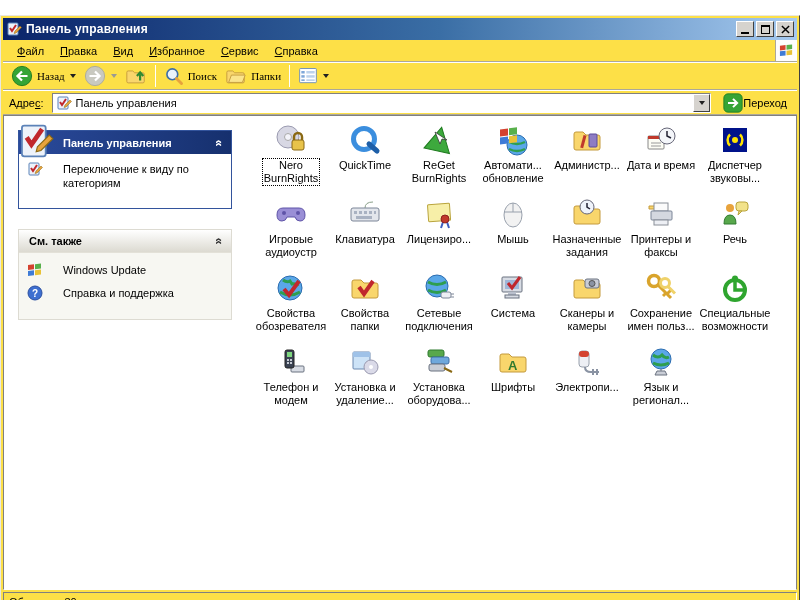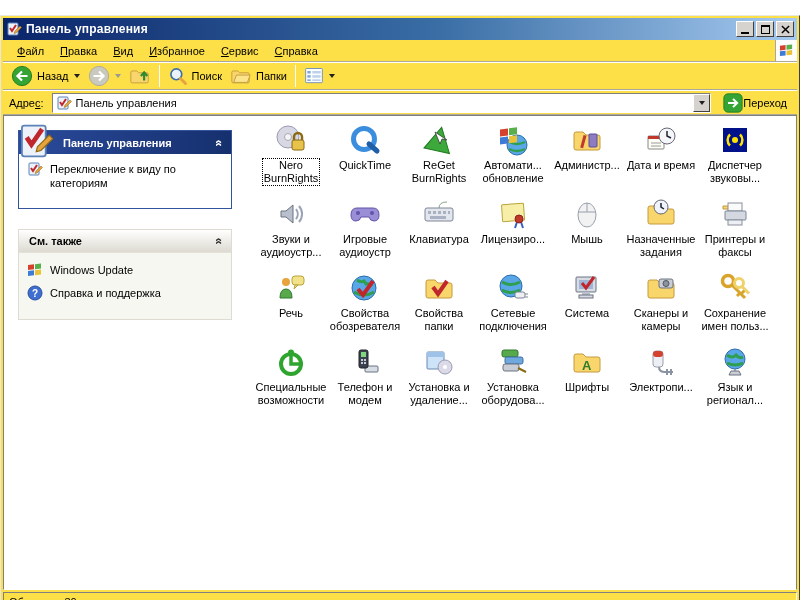--- a/index.html
+++ b/index.html
@@ -26,21 +26,21 @@
   .menubar { height:22px; flex:0 0 22px; display:flex; align-items:center; padding-left:6px;
              border-bottom:1px solid #ACA899; position:relative; }
   .menu-item { padding:3px 8px; cursor:default; }
   .menu-logo { position:absolute; right:0; top:0; width:22px; height:21px; background:#FDFDFD;
                border-left:1px solid #ACA899; display:flex; align-items:center; justify-content:center; }
 
   
   .toolbar { height:28px; flex:0 0 28px; display:flex; align-items:center; padding:0 4px;
              border-top:1px solid #FFFFFF; border-bottom:1px solid #ACA899; }
   .tbtn { display:flex; align-items:center; gap:4px; padding:1px 4px; height:24px; }
-  .tbtn .lab { font-size:11px; }
+  .tbtn .lab { font-size:11px;font-family:Liberation Serif, serif; }
   .arr { width:0; height:0; border-left:3px solid transparent; border-right:3px solid transparent;
          border-top:4px solid #202020; margin-left:1px; }
   .arr.dis { border-top-color:#9a9a94; }
   .tsep { width:1px; height:22px; background:#ACA899; border-right:1px solid #fff; margin:0 4px; }
 
   
   .addressbar { height:25px; flex:0 0 25px; display:flex; align-items:center; padding:2px 4px;
                 border-top:1px solid #FFFFFF; border-bottom:1px solid #ACA899; gap:4px; }
   .addr-label { padding:0 4px 0 2px; }
   .combo { flex:1; height:20px; background:#fff; border:1px solid; border-color:#808080 #fff #fff #808080;
@@ -61,21 +61,21 @@
   .panel1 .phead { background:linear-gradient(to right,#2A4A9B,#16306E); color:#fff; }
   .panel1 { border:1px solid #33549C; }
   .phead { height:23px; display:flex; align-items:center; font-weight:bold; padding:0 8px 0 44px; }
   .panel2 .phead { background:linear-gradient(to bottom,#FFFFFF,#DCDAD1); color:#000;
                    border-bottom:1px solid #E3E1D8; padding-left:10px; }
   .panel2 { border:1px solid #DDDBD2; background:#F7F7F2; }
   .chev { margin-left:auto; font-weight:bold; transform:rotate(90deg); font-size:12px; }
   .panel1 .chev { color:#fff; } .panel2 .chev { color:#333; }
   .pbody { padding:8px 6px 10px 8px; background:#fff; }
   .panel2 .pbody { background:#F7F7F2; padding-top:10px; }
-  .pitem { display:flex; gap:7px; margin-bottom:8px; align-items:flex-start; line-height:14px; }
+  .pitem { display:flex; gap:20px; margin-bottom:8px; align-items:flex-start; line-height:14px; }
   .pitem .si { width:16px; height:16px; flex:0 0 16px; margin-top:-1px; }
   .corner-icon { position:absolute; left:-3px; top:-9px; width:38px; height:38px; }
 
   
   .icon-grid { display:grid; grid-template-columns:repeat(7,74px); grid-auto-rows:74px;
                margin:8px 0 0 10px; align-content:start; }
   .icon-cell { display:flex; flex-direction:column; align-items:center; text-align:center; cursor:default; }
   .icon-cell .ic { width:32px; height:32px; flex:0 0 32px; }
   .icon-cell .lbl { margin-top:3px; line-height:13px; white-space:pre-line; max-width:74px; padding:0 1px; }
   .icon-cell .lbl.focus-rect { outline:1px dotted #000; }
@@ -344,30 +344,20 @@
               <circle cx="16" cy="16" r="3" fill="#FFE400"></circle>
               <path d="M11 10.5 a7.5 7.5 0 0 0 0 11 M21 10.5 a7.5 7.5 0 0 1 0 11" stroke="#FFE400" stroke-width="2.5" fill="none"></path>
             </svg>
           </span>
           <span class="lbl">Диспетчер
 звуковы...</span>
         </div>
         <div class="icon-cell">
           <span class="ic">
             <svg viewBox="0 0 32 32" width="32" height="32">
-              <path d="M6 13 h5 l7-6 v18 l-7-6 H6 Z" fill="#B9BFCC" stroke="#6A7280"></path>
-              <path d="M21 11 a8 8 0 0 1 0 10 M24 8 a12 12 0 0 1 0 16" stroke="#9AA2B5" stroke-width="2" fill="none"></path>
-            </svg>
-          </span>
-          <span class="lbl">Звуки и
-аудиоустр...</span>
-        </div>
-        <div class="icon-cell">
-          <span class="ic">
-            <svg viewBox="0 0 32 32" width="32" height="32">
               <path d="M8 10 h16 q6 0 6 7 q0 6-5 6 q-4 0-5-4 h-8 q-1 4-5 4 q-5 0-5-6 q0-7 6-7 Z" fill="#9A8FD6" stroke="#5F54A8"></path>
               <circle cx="23" cy="15" r="2" fill="#5F54A8"></circle>
               <circle cx="9" cy="15" r="2" fill="#5F54A8"></circle>
             </svg>
           </span>
           <span class="lbl">Игровые
 аудиоустр</span>
         </div>
         <div class="icon-cell">
           <span class="ic">

